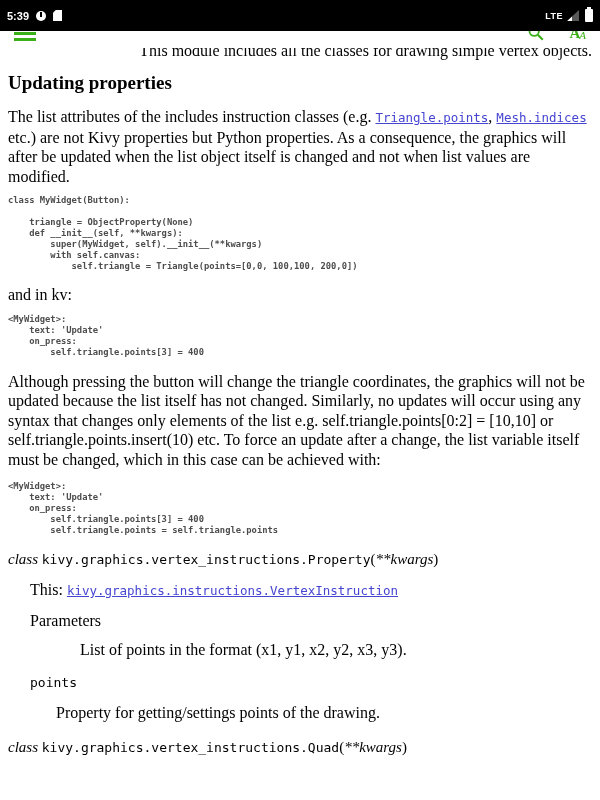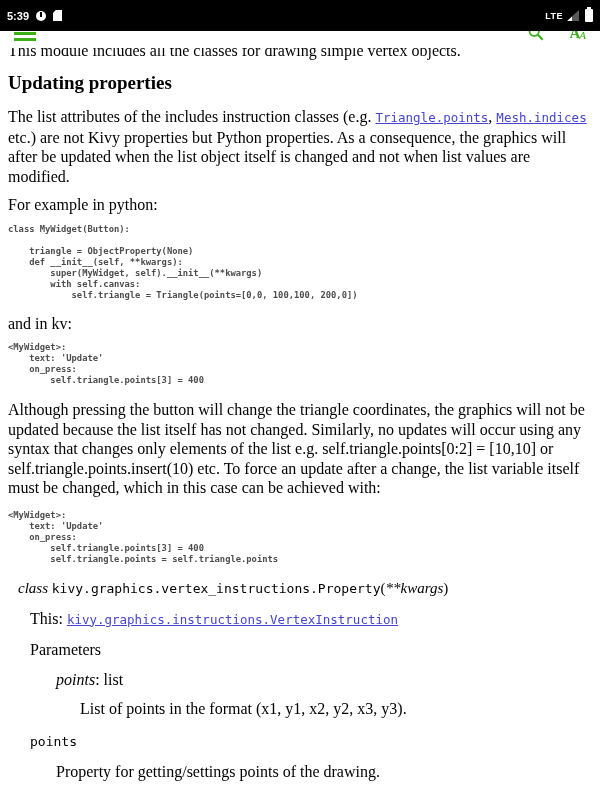--- a/index.html
+++ b/index.html
@@ -59,36 +59,36 @@
   .fontsize-ic .small-a { font-size:11px; font-style:italic; font-weight:normal; margin-left:-1px; }
 
   :root { --green:#3aaf18; --link:#4545d2; --codegray:#4d4d4d; }
 
   
   .content {
     position:absolute; top:48px; left:0; width:600px; height:752px;
     padding:0 8px; z-index:1;
   }
   .intro-clipped {
-    font-size:16px; line-height:20px; margin-top:-7px; margin-bottom:10px;
+    font-size:16px; line-height:20px; margin-top:-7px; margin-bottom:10px;text-align:right;
   }
   h2.doc-h2 { font-size:19px; line-height:24px; margin:10px 0 12px 0; font-weight:bold; }
   p.doc-p { font-size:16px; line-height:19.5px; margin:0 0 9px 0; }
   a.code-link {
     font-family:"DejaVu Sans Mono", monospace; font-size:12.5px;
     color:var(--link); text-decoration:underline; cursor:pointer;
   }
   pre.codeblock {
     font-family:"DejaVu Sans Mono", monospace; font-size:8.8px; line-height:11px;
     color:var(--codegray); white-space:pre; margin:9px 0 13px 0;font-weight:bold;
   }
 
   
   .api-sig { font-size:15px; line-height:18px; margin:14px 0 0 0; }
-  .api-sig .kw { font-style:italic;margin-left:10px; }
+  .api-sig .kw { font-style:italic; }
   .api-sig code { font-family:"DejaVu Sans Mono", monospace; font-size:13px; }
   .api-sig em { font-style:italic; }
   .api-row { font-size:16px; line-height:19px; }
   .ind1 { padding-left:22px; margin-top:11px; }
   .ind2 { padding-left:48px; margin-top:11px; }
   .ind3 { padding-left:72px; margin-top:10px; }
   .param-name { font-style:italic; }
   .attr-name { font-family:"DejaVu Sans Mono", monospace; font-size:13px; }
 </style>
 </head>
@@ -126,21 +126,20 @@
 </div>
 
 <div class="content">
 
   <p class="intro-clipped">This module includes all the classes for drawing simple vertex objects.</p>
 
   <h2 class="doc-h2">Updating properties</h2>
 
   <p class="doc-p"><span>The list attributes of the includes instruction classes (e.g. </span><a class="code-link">Triangle.points</a><span>, </span><a class="code-link">Mesh.indices</a><span> etc.) are not Kivy properties but Python properties. As a consequence, the graphics will after be updated when the list object itself is changed and not when list values are modified.</span></p>
 
-  <p class="doc-p">For example in python:</p>
 
   <pre class="codeblock">class MyWidget(Button):
 
     triangle = ObjectProperty(None)
     def __init__(self, **kwargs):
         super(MyWidget, self).__init__(**kwargs)
         with self.canvas:
             self.triangle = Triangle(points=[0,0, 100,100, 200,0])</pre>
 
   <p class="doc-p" style="margin-top:2px">and in kv:</p>
@@ -155,21 +154,20 @@
   <pre class="codeblock" style="margin-top:12px">&lt;MyWidget&gt;:
     text: 'Update'
     on_press:
         self.triangle.points[3] = 400
         self.triangle.points = self.triangle.points</pre>
 
   <div>
     <div class="api-sig"><span class="kw">class </span><code>kivy.graphics.vertex_instructions.Property</code><span>(</span><em>**kwargs</em><span>)</span></div>
     <div class="api-row ind1"><span>This: </span><a class="code-link">kivy.graphics.instructions.VertexInstruction</a></div>
     <div class="api-row ind1">Parameters</div>
-    <div class="api-row ind2"><span class="param-name">points</span><span>: list</span></div>
     <div class="api-row ind3">List of points in the format (x1, y1, x2, y2, x3, y3).</div>
     <div class="api-row ind1" style="margin-top:13px"><span class="attr-name">points</span></div>
     <div class="api-row ind2">Property for getting/settings points of the drawing.</div>
   </div>
 
   <div>
     <div class="api-sig" style="margin-top:16px"><span class="kw">class </span><code>kivy.graphics.vertex_instructions.Quad</code><span>(</span><em>**kwargs</em><span>)</span></div>
 
   </div>
 

